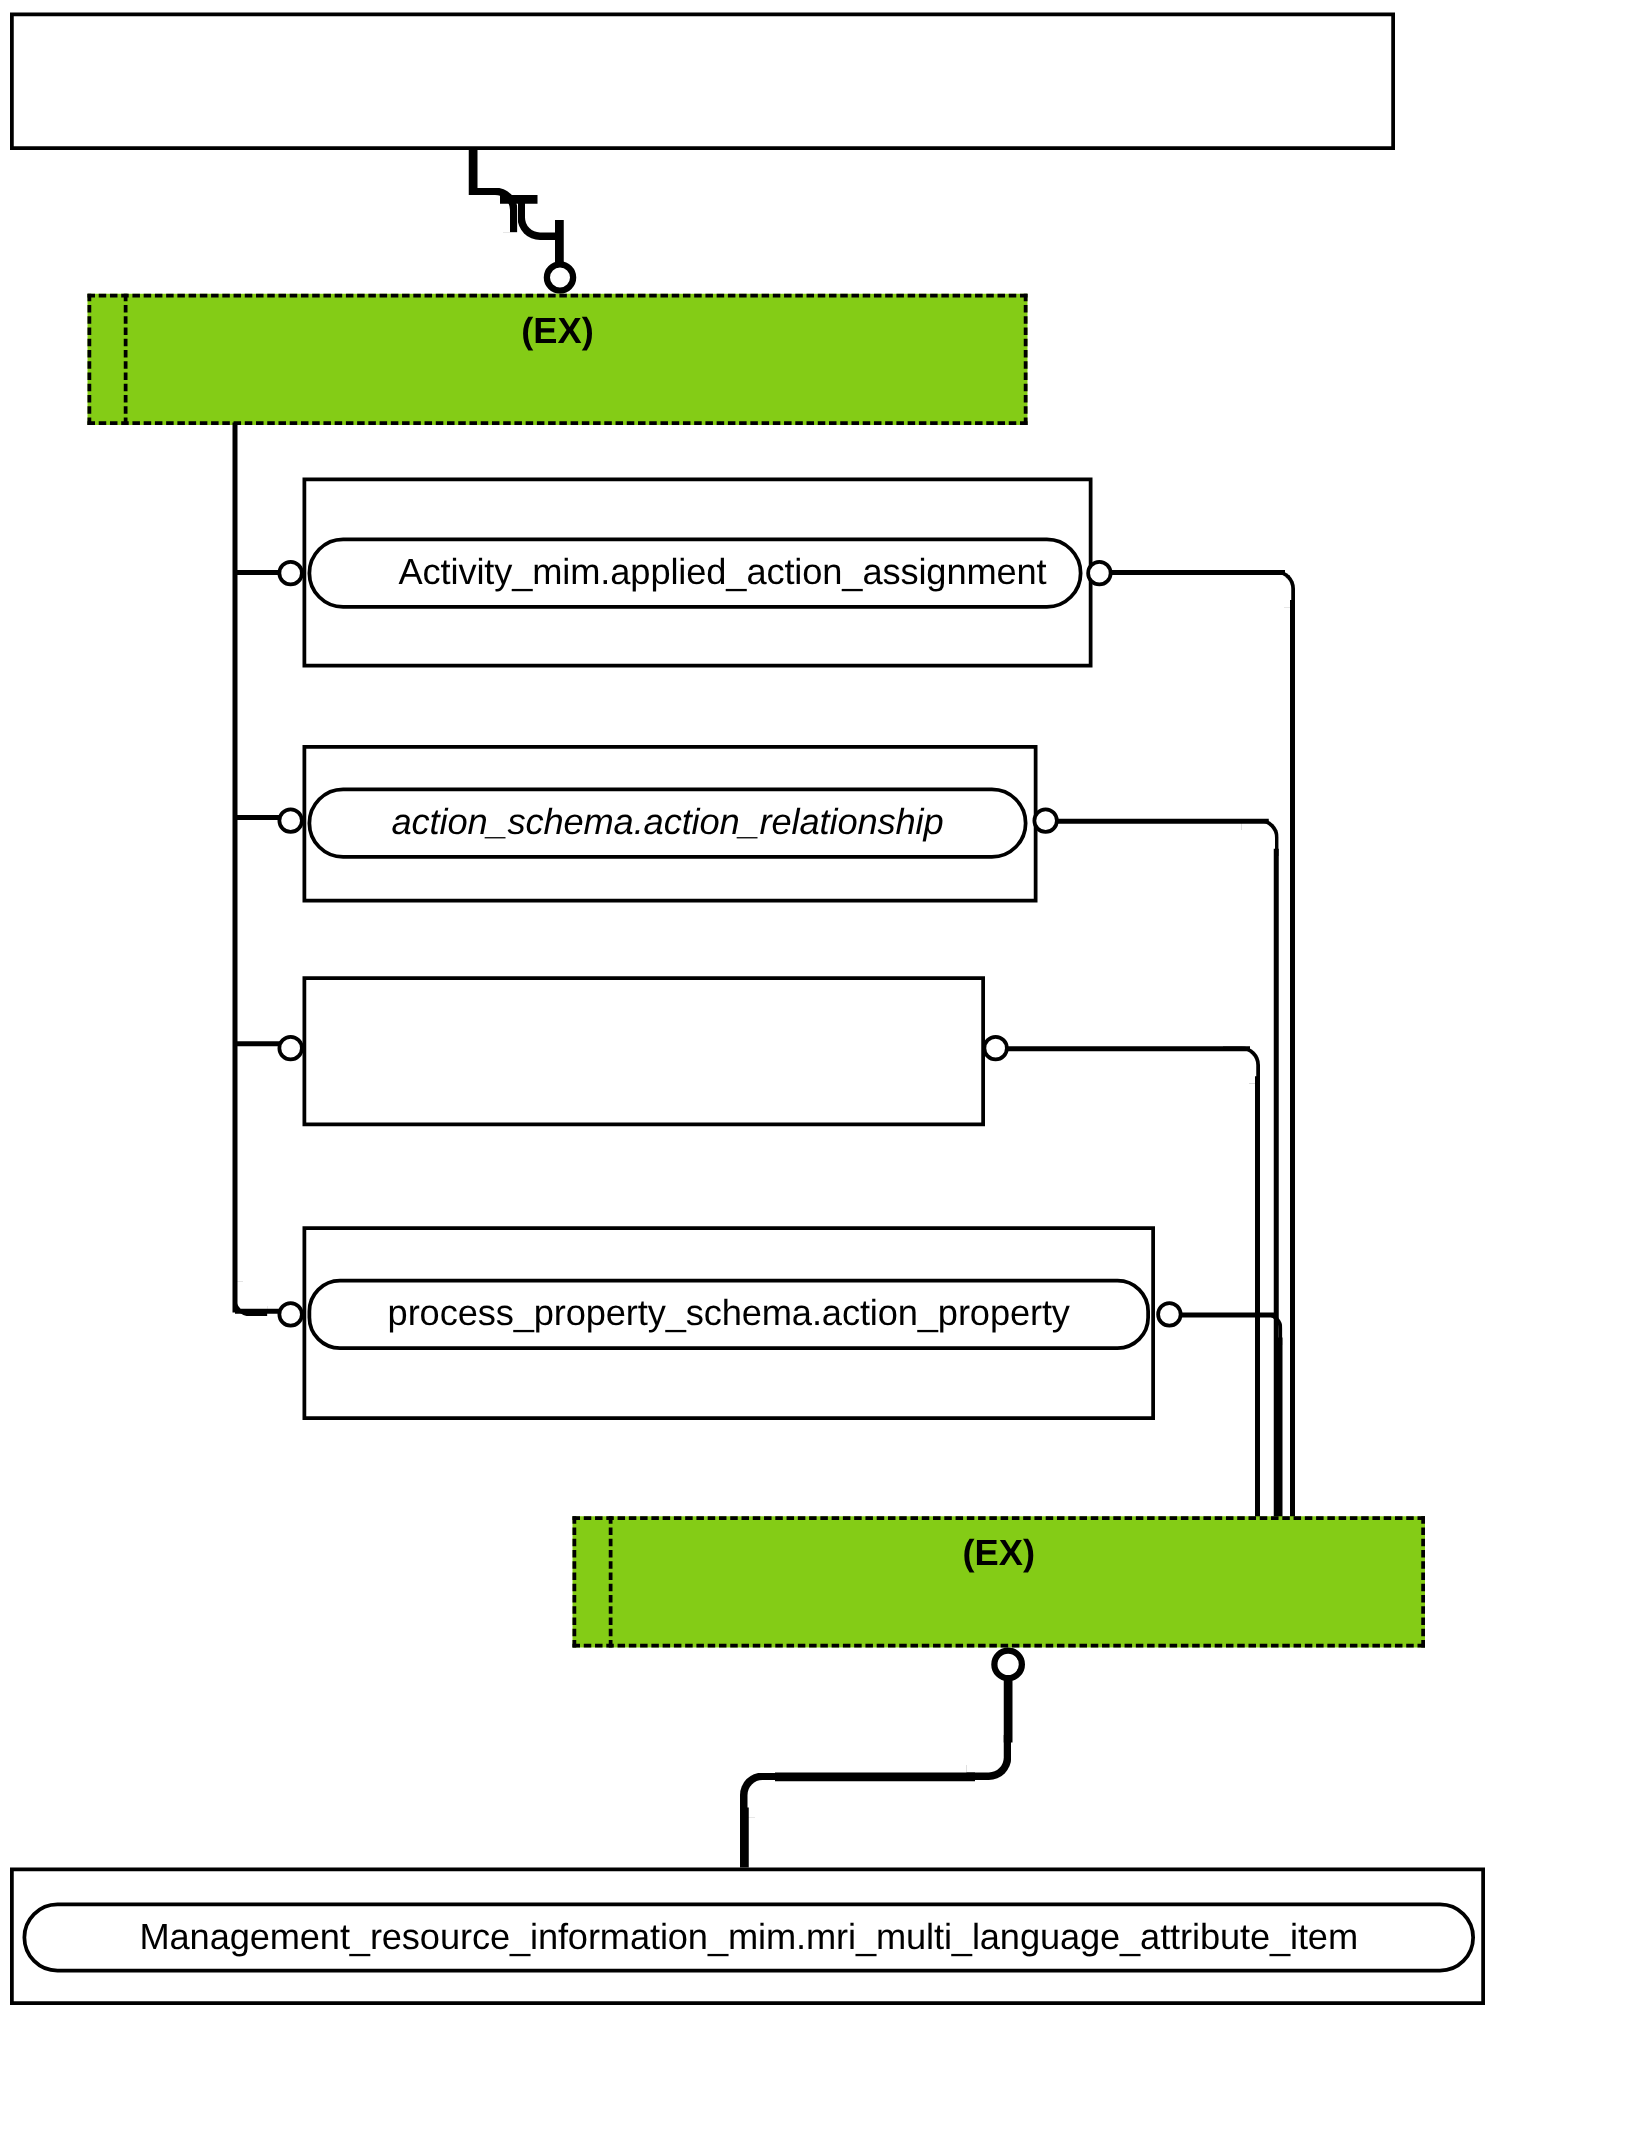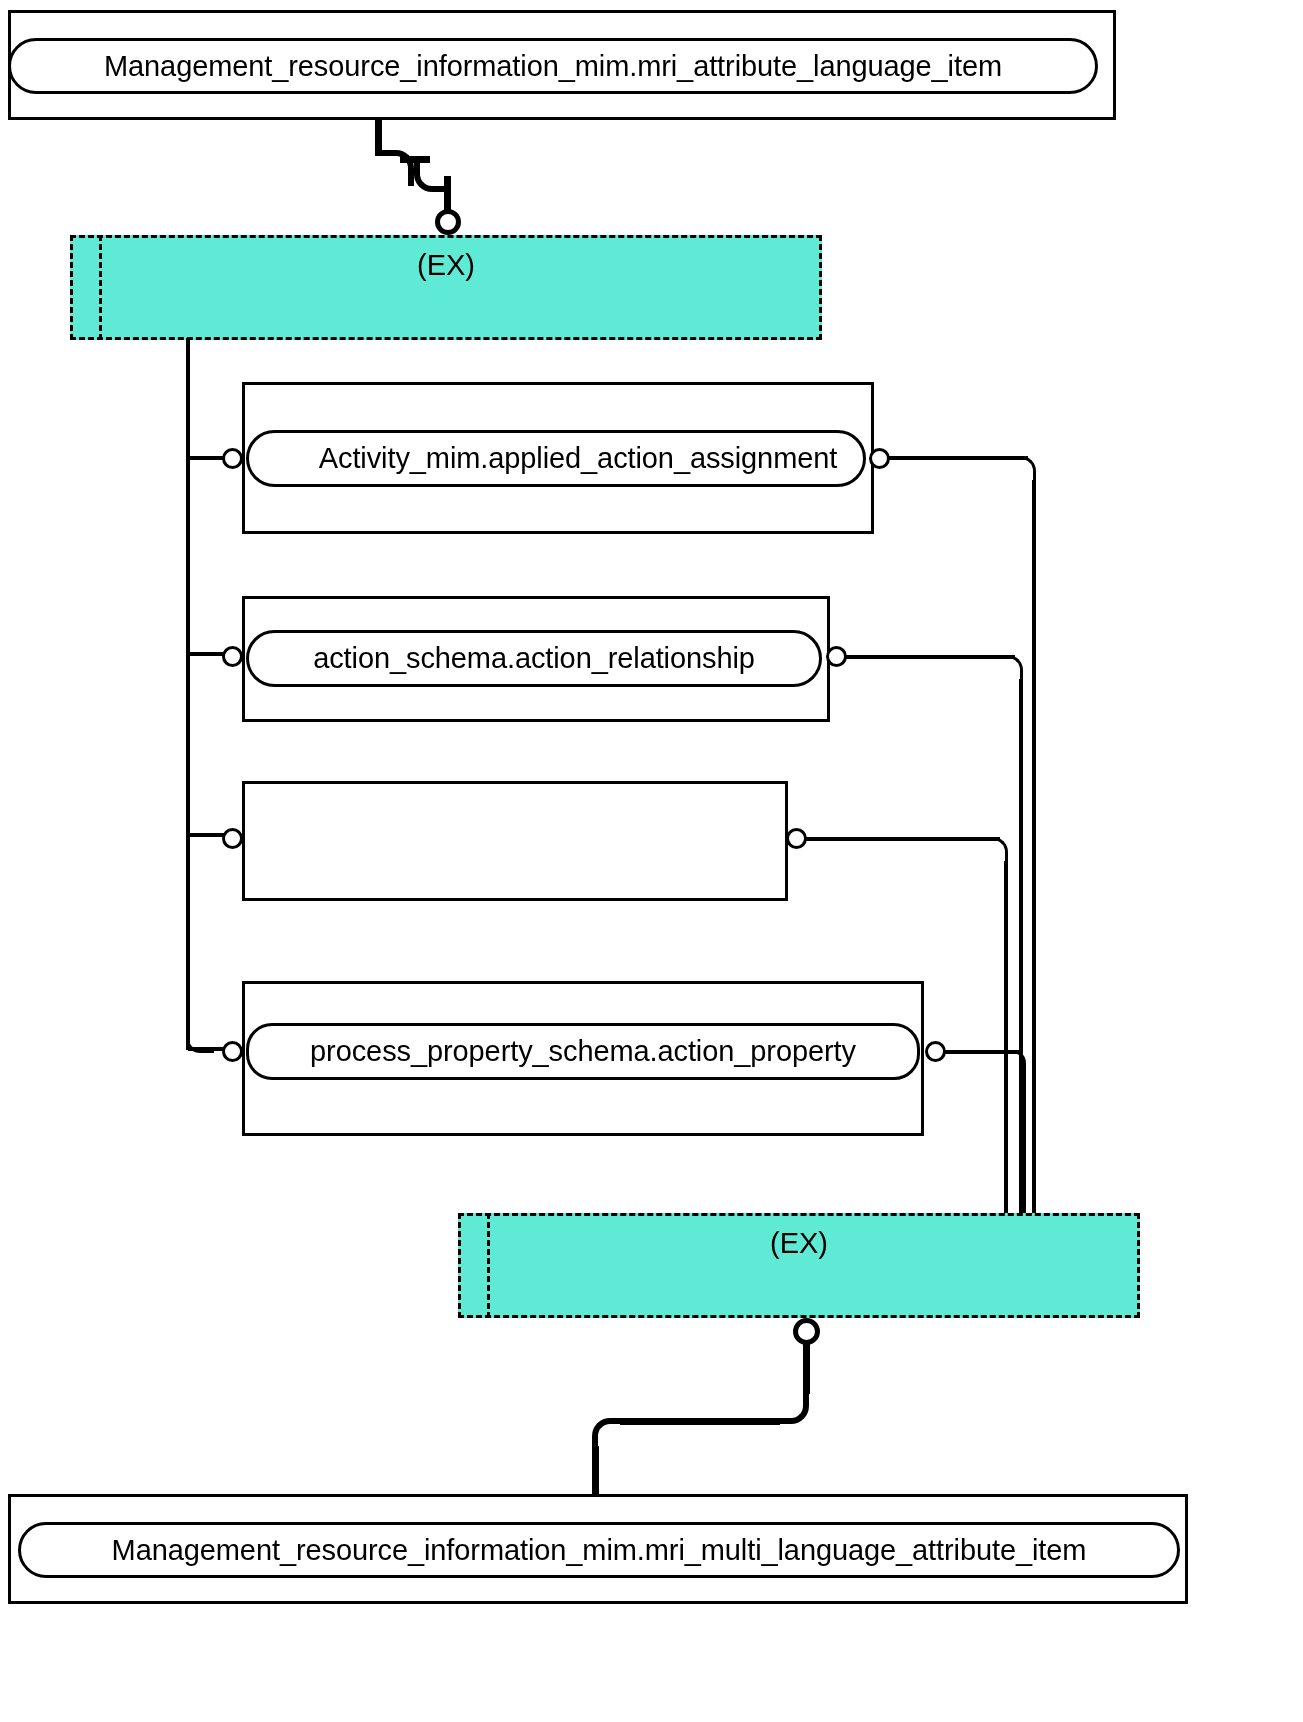--- a/index.html
+++ b/index.html
@@ -29,22 +29,23 @@
     font-size:29px;
     color:#000;
     line-height:1;
     letter-spacing:-0.1px;
   }
 
   
   .exbox{
     position:absolute;
     border:3px dashed #000;
-    background:#5eead4;
+    background:#84cc16;
     box-sizing:border-box;
+    font-weight:bold;
   }
   .exbox .inner-bar{
     position:absolute;
     top:-3px;
     bottom:-3px;
     left:26px;
     width:0;
     border-left:3px dashed #000;
   }
   .exbox .ex-text{
@@ -77,23 +78,20 @@
   
   .elbow{position:absolute;border:3px solid #000;box-sizing:border-box;background:transparent;}
   .elbow.thick{border-width:6px;}
 </style>
 </head>
 <body>
 
 <div id="canvas">
 
   <div class="frame" style="left:8px;top:10px;width:1108px;height:110px;"></div>
-  <div class="capsule" style="left:8px;top:38px;width:1090px;height:56px;border-radius:28px;">
-    <span>Management_resource_information_mim.mri_attribute_language_item</span>
-  </div>
 
   <div class="seg thick-v" style="left:375px;top:120px;width:7px;height:36px;"></div>
   <div class="elbow thick" style="left:375px;top:150px;width:40px;height:40px;border-top:none;border-left:none;border-bottom-right-radius:0;border-radius:0 0 0 0;border-right:none;border-bottom:none;"></div>
 
   <div class="elbow thick" style="left:378px;top:150px;width:36px;height:36px;border-right:none;border-bottom:none;border-top-left-radius:0;border-top-right-radius:18px;border-top:6px solid #000;border-right:6px solid #000;border-left:none;"></div>
   <div class="seg thick-h" style="left:400px;top:156px;width:30px;height:7px;"></div>
   <div class="elbow thick" style="left:414px;top:156px;width:36px;height:36px;border-top:none;border-right:none;border-bottom-left-radius:18px;border-left:6px solid #000;border-bottom:6px solid #000;"></div>
   <div class="seg thick-v" style="left:444px;top:176px;width:7px;height:36px;"></div>
   <div class="circle thick" style="left:435px;top:209px;width:26px;height:26px;"></div>
 
@@ -111,21 +109,21 @@
 
   <div class="seg h" style="left:188px;top:456px;width:36px;height:4px;"></div>
   <div class="circle" style="left:222px;top:448px;width:21px;height:21px;"></div>
 
   <div class="circle" style="left:869px;top:448px;width:21px;height:21px;"></div>
   <div class="seg h" style="left:888px;top:456px;width:140px;height:4px;"></div>
   <div class="elbow" style="left:1006px;top:456px;width:30px;height:30px;border-top:3px solid #000;border-right:3px solid #000;border-left:none;border-bottom:none;border-top-right-radius:15px;"></div>
   <div class="seg v" style="left:1032px;top:480px;width:4px;height:735px;"></div>
 
   <div class="frame" style="left:242px;top:596px;width:588px;height:126px;"></div>
-  <div class="capsule" style="left:246px;top:630px;width:576px;height:57px;border-radius:29px;">
+  <div class="capsule" style="left:246px;top:630px;width:576px;height:57px;border-radius:29px;font-style:italic;">
     <span>action_schema.action_relationship</span>
   </div>
   <div class="seg h" style="left:188px;top:652px;width:36px;height:4px;"></div>
   <div class="circle" style="left:222px;top:646px;width:21px;height:21px;"></div>
   <div class="circle" style="left:826px;top:646px;width:21px;height:21px;"></div>
   <div class="seg h" style="left:845px;top:655px;width:170px;height:4px;"></div>
   <div class="elbow" style="left:993px;top:655px;width:30px;height:30px;border-top:3px solid #000;border-right:3px solid #000;border-left:none;border-bottom:none;border-top-right-radius:15px;"></div>
   <div class="seg v" style="left:1019px;top:679px;width:4px;height:536px;"></div>
 
   <div class="frame" style="left:242px;top:781px;width:546px;height:120px;"></div>

